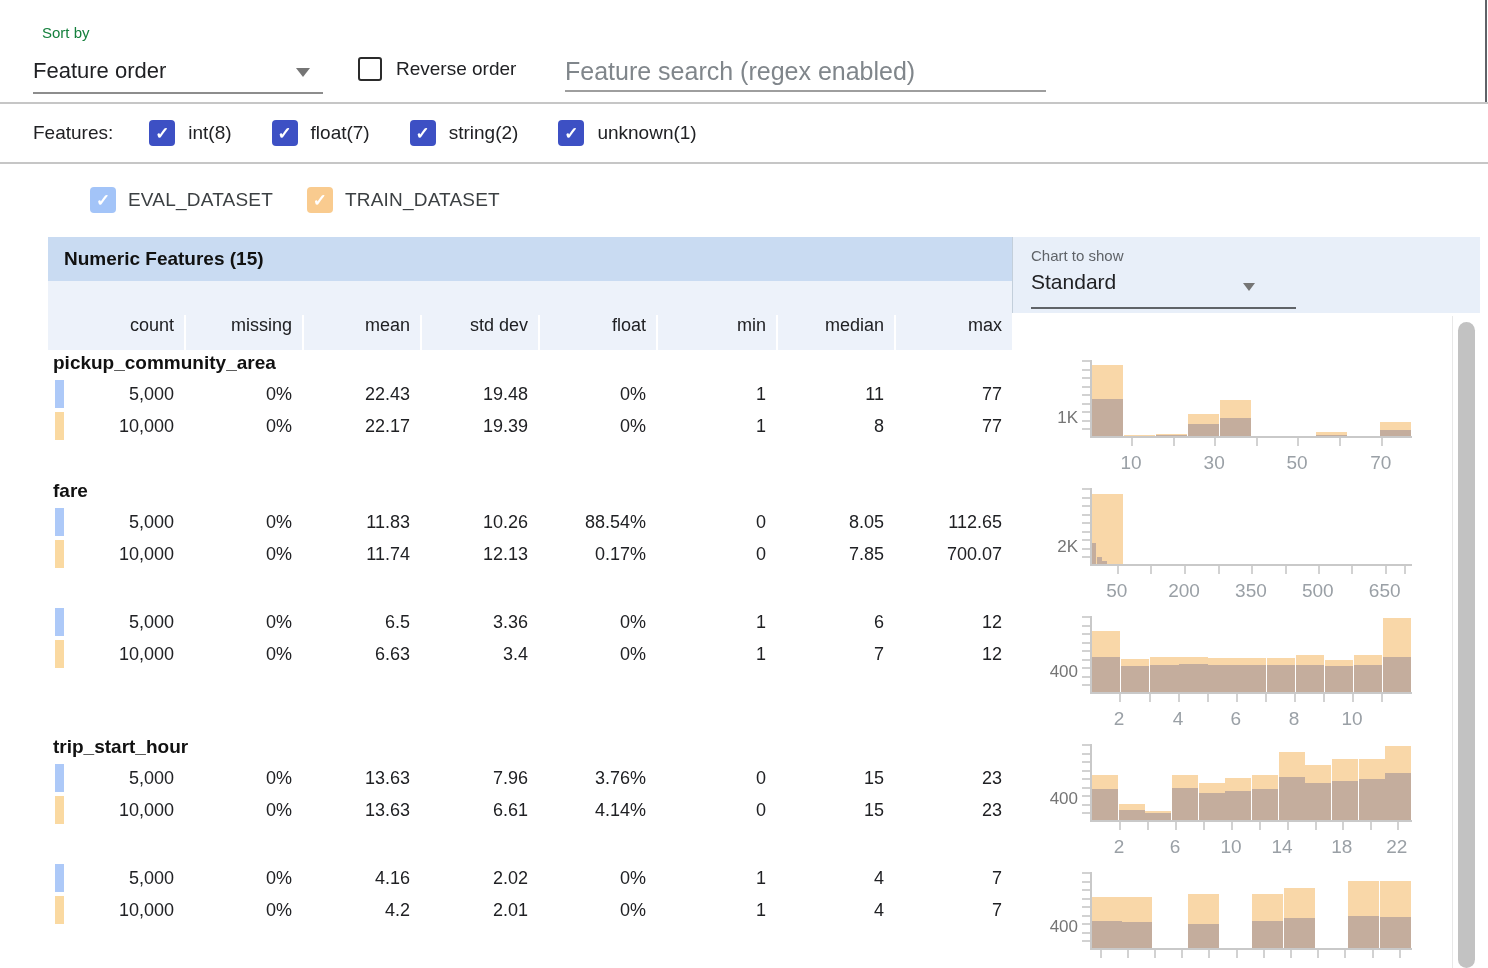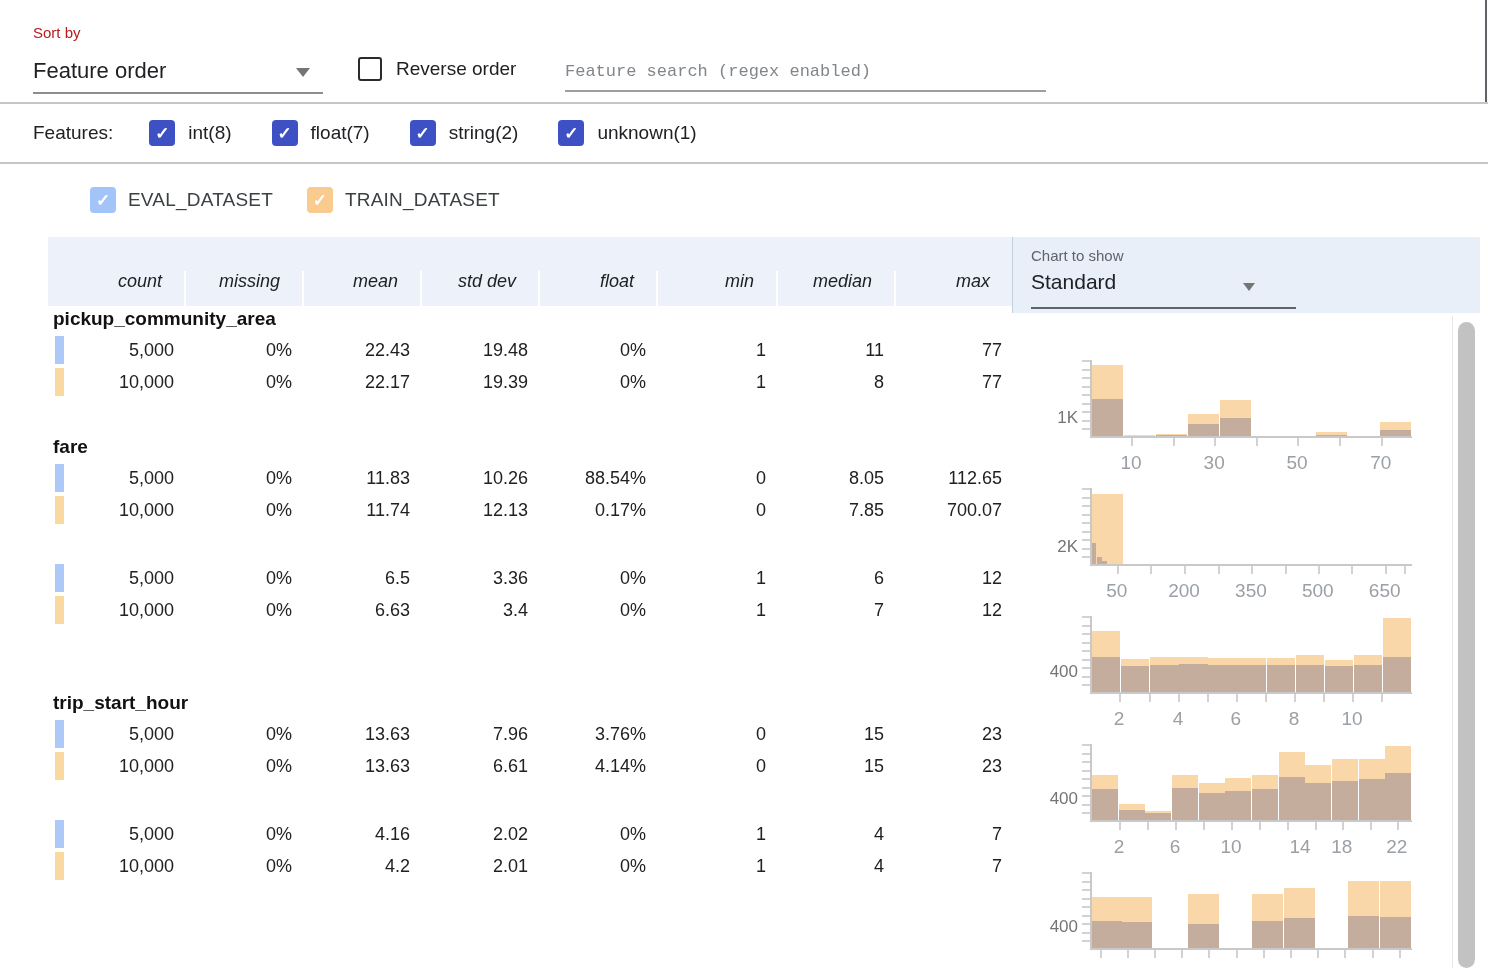--- a/index.html
+++ b/index.html
@@ -4,32 +4,32 @@
 <style>
   * { margin:0; padding:0; box-sizing:border-box; }
   html,body { background:#fff; }
   #page {
     position:relative; width:1488px; height:968px; overflow:hidden;
     background:#fff; font-family:"Liberation Sans", sans-serif; color:#202124;
   }
   .abs { position:absolute; }
 
   
-  .sort-label { left:33px; top:24px; font-size:15px; color:#b91c1c; }
+  .sort-label { left:42px; top:24px; font-size:15px; color:#15803d; }
   .sort-value { left:33px; top:58px; font-size:22px; color:#202124; }
   .sort-underline { left:33px; top:92px; width:290px; height:2px; background:#8d8d8d; }
   .caret { width:0; height:0; border-left:7px solid transparent; border-right:7px solid transparent; border-top:9px solid #757575; }
   .sort-caret { left:296px; top:68px; }
   .cb-empty { border:2.5px solid #2b2b2b; border-radius:3px; background:#fff; }
   .reverse-cb { left:358px; top:57px; width:24px; height:24px; }
   .reverse-label { left:396px; top:58px; font-size:19px; color:#202124; }
   .search-input {
     left:565px; top:52px; width:481px; height:40px; border:none; outline:none;
-    border-bottom:2px solid #9e9e9e; font-size:17px; color:#202124; background:transparent;
-    font-family:Liberation Mono, monospace;
+    border-bottom:2px solid #9e9e9e; font-size:25px; color:#202124; background:transparent;
+    font-family:Liberation Sans, sans-serif;
   }
   .search-input::placeholder { color:#80868b; }
   .divider { left:0; width:1488px; height:2px; background:#c6c6c6; }
   .window-edge { left:1485px; top:0; width:2px; height:102px; background:#5f6368; }
 
   
   .features-row { left:0; top:104px; width:1488px; height:58px; display:flex; align-items:center; padding-left:33px; }
   .features-label { font-size:19px; color:#202124; margin-right:36px; }
   .type-item { display:flex; align-items:center; margin-right:40px; }
   .cb-filled { width:26px; height:26px; border-radius:4px; display:flex; align-items:center; justify-content:center; }
@@ -39,21 +39,21 @@
   
   .legend-row { left:0; top:164px; width:1488px; height:72px; display:flex; align-items:center; padding-left:90px; }
   .legend-item { display:flex; align-items:center; margin-right:34px; }
   .legend-item .lbl { font-size:19px; margin-left:12px; color:#3c4043; letter-spacing:.2px; }
 
   
   .table { left:48px; top:237px; width:964px; }
   .nf-title { height:44px; background:#c9dbf2; font-size:19px; font-weight:bold; line-height:44px; padding-left:16px; color:#111; }
   .grid8 { display:grid; grid-template-columns:136px 118px 118px 118px 118px 120px 118px 118px; }
   .col-headers { height:69px; background:#edf2fa; align-items:end; }
-  .col-headers .cell { text-align:right; padding:0 22px 14px 0; font-size:18px; color:#202124; border-left:2px solid #fff;font-style:italic; }
+  .col-headers .cell { text-align:right; padding:0 10px 14px 0; font-size:18px; color:#202124; border-left:2px solid #fff; }
   .col-headers .cell:first-child { border-left:none; }
   .feature-block { height:128px; }
   .feat-name { padding:2px 0 0 5px; height:28px; font-size:19px; font-weight:bold; color:#111; }
   .stat-row { position:relative; height:32px; align-items:center; }
   .stat-row .cell { text-align:right; padding-right:10px; font-size:18px; font-weight:500; color:#202124; }
   .swatch { position:absolute; left:7px; top:2px; width:9px; height:28px; }
 
   
   .panel-header { left:1012px; top:237px; width:468px; height:76px; background:#e8eff9; border-left:1px solid #c3cfdb; }
   .panel-label { position:absolute; left:18px; top:10px; font-size:15px; color:#5f6368; }
@@ -135,20 +135,21 @@
       </div>
       <div class="legend-item">
         <div class="cb-filled" style="background: rgb(249, 203, 143);">
           <div class="check">✓</div>
         </div>
         <div class="lbl">TRAIN_DATASET</div>
       </div>
     </div>
 
   <div class="abs table">
+    <div class="nf-title">Numeric Features (15)</div>
     <div class="grid8 col-headers" id="col-headers">
         <div class="cell">count</div>
         <div class="cell">missing</div>
         <div class="cell">mean</div>
         <div class="cell">std dev</div>
         <div class="cell">float</div>
         <div class="cell">min</div>
         <div class="cell">median</div>
         <div class="cell">max</div>
       </div>
@@ -463,21 +464,21 @@
         <div class="bar" style="left: 346.656px; width: 25.956px; top: 44.65px; height: 42.35px; background: rgb(196, 173, 157);"></div>
         <div class="bar" style="left: 373.312px; width: 25.988px; top: 39.26px; height: 47.74px; background: rgb(196, 173, 157);"></div>
         <div class="baseline"></div>
         <div class="xtick" style="left: 107.12px;"></div>
         <div class="xlabel" style="left: 85.12px;">2</div>
         <div class="xtick" style="left: 163.12px;"></div>
         <div class="xlabel" style="left: 141.12px;">6</div>
         <div class="xtick" style="left: 219.12px;"></div>
         <div class="xlabel" style="left: 197.12px;">10</div>
         <div class="xtick" style="left: 275.12px;"></div>
-        <div class="xlabel" style="left: 266px;">14</div>
+        <div class="xlabel" style="left: 248px;">14</div>
         <div class="xtick" style="left: 329.84px;"></div>
         <div class="xlabel" style="left: 307.84px;">18</div>
         <div class="xtick" style="left: 384.88px;"></div>
         <div class="xlabel" style="left: 362.88px;">22</div>
         <div class="xtick" style="left: 134.96px;"></div>
         <div class="xtick" style="left: 190.96px;"></div>
         <div class="xtick" style="left: 246.96px;"></div>
         <div class="xtick" style="left: 302.96px;"></div>
         <div class="xtick" style="left: 357.68px;"></div>
       </div>

